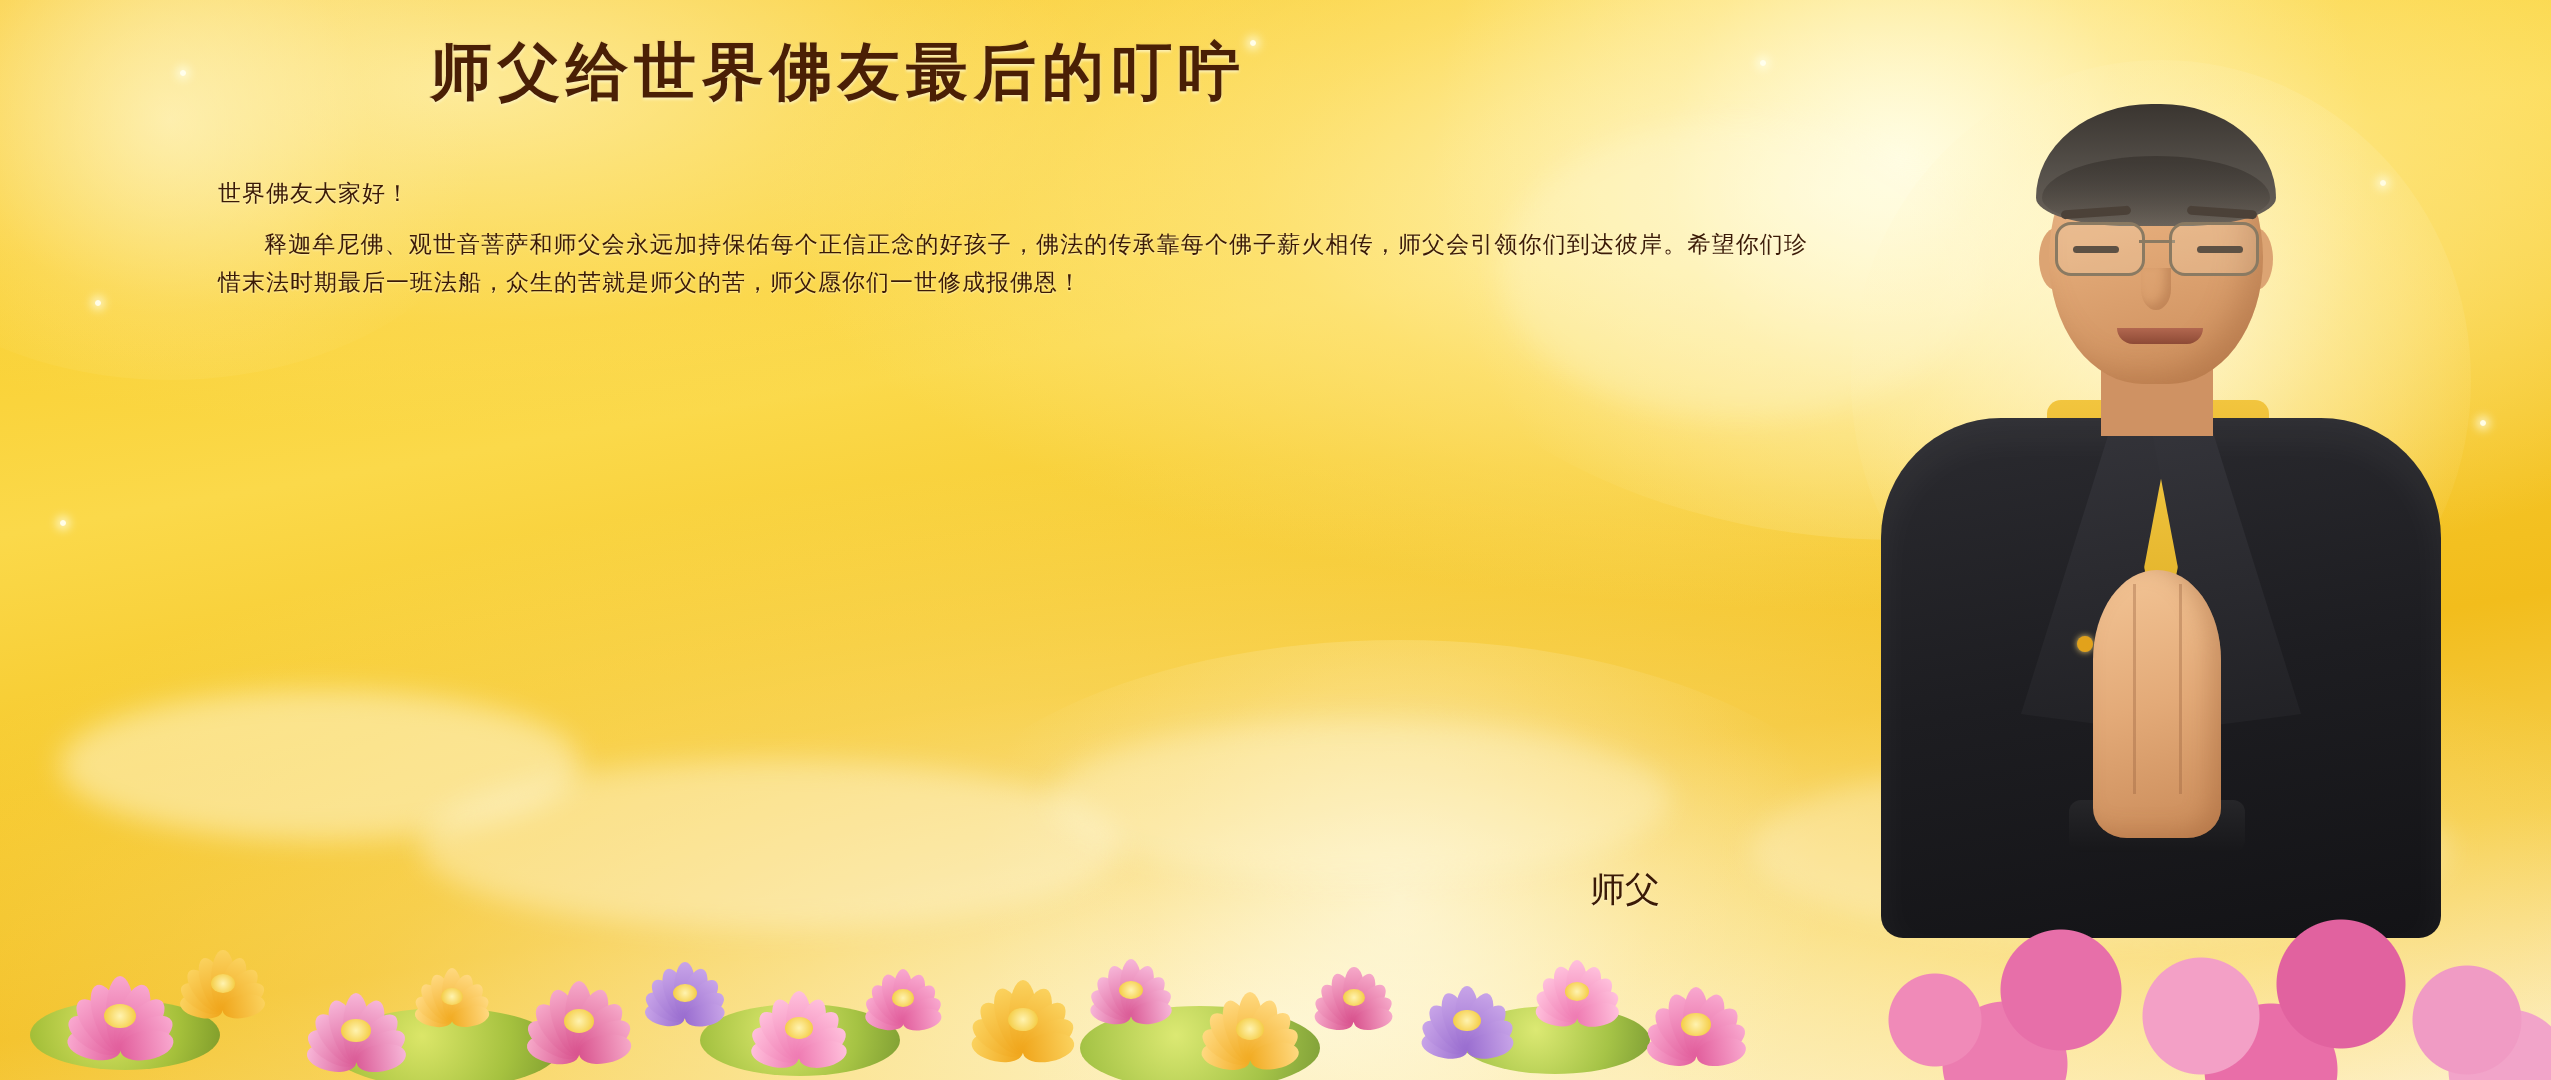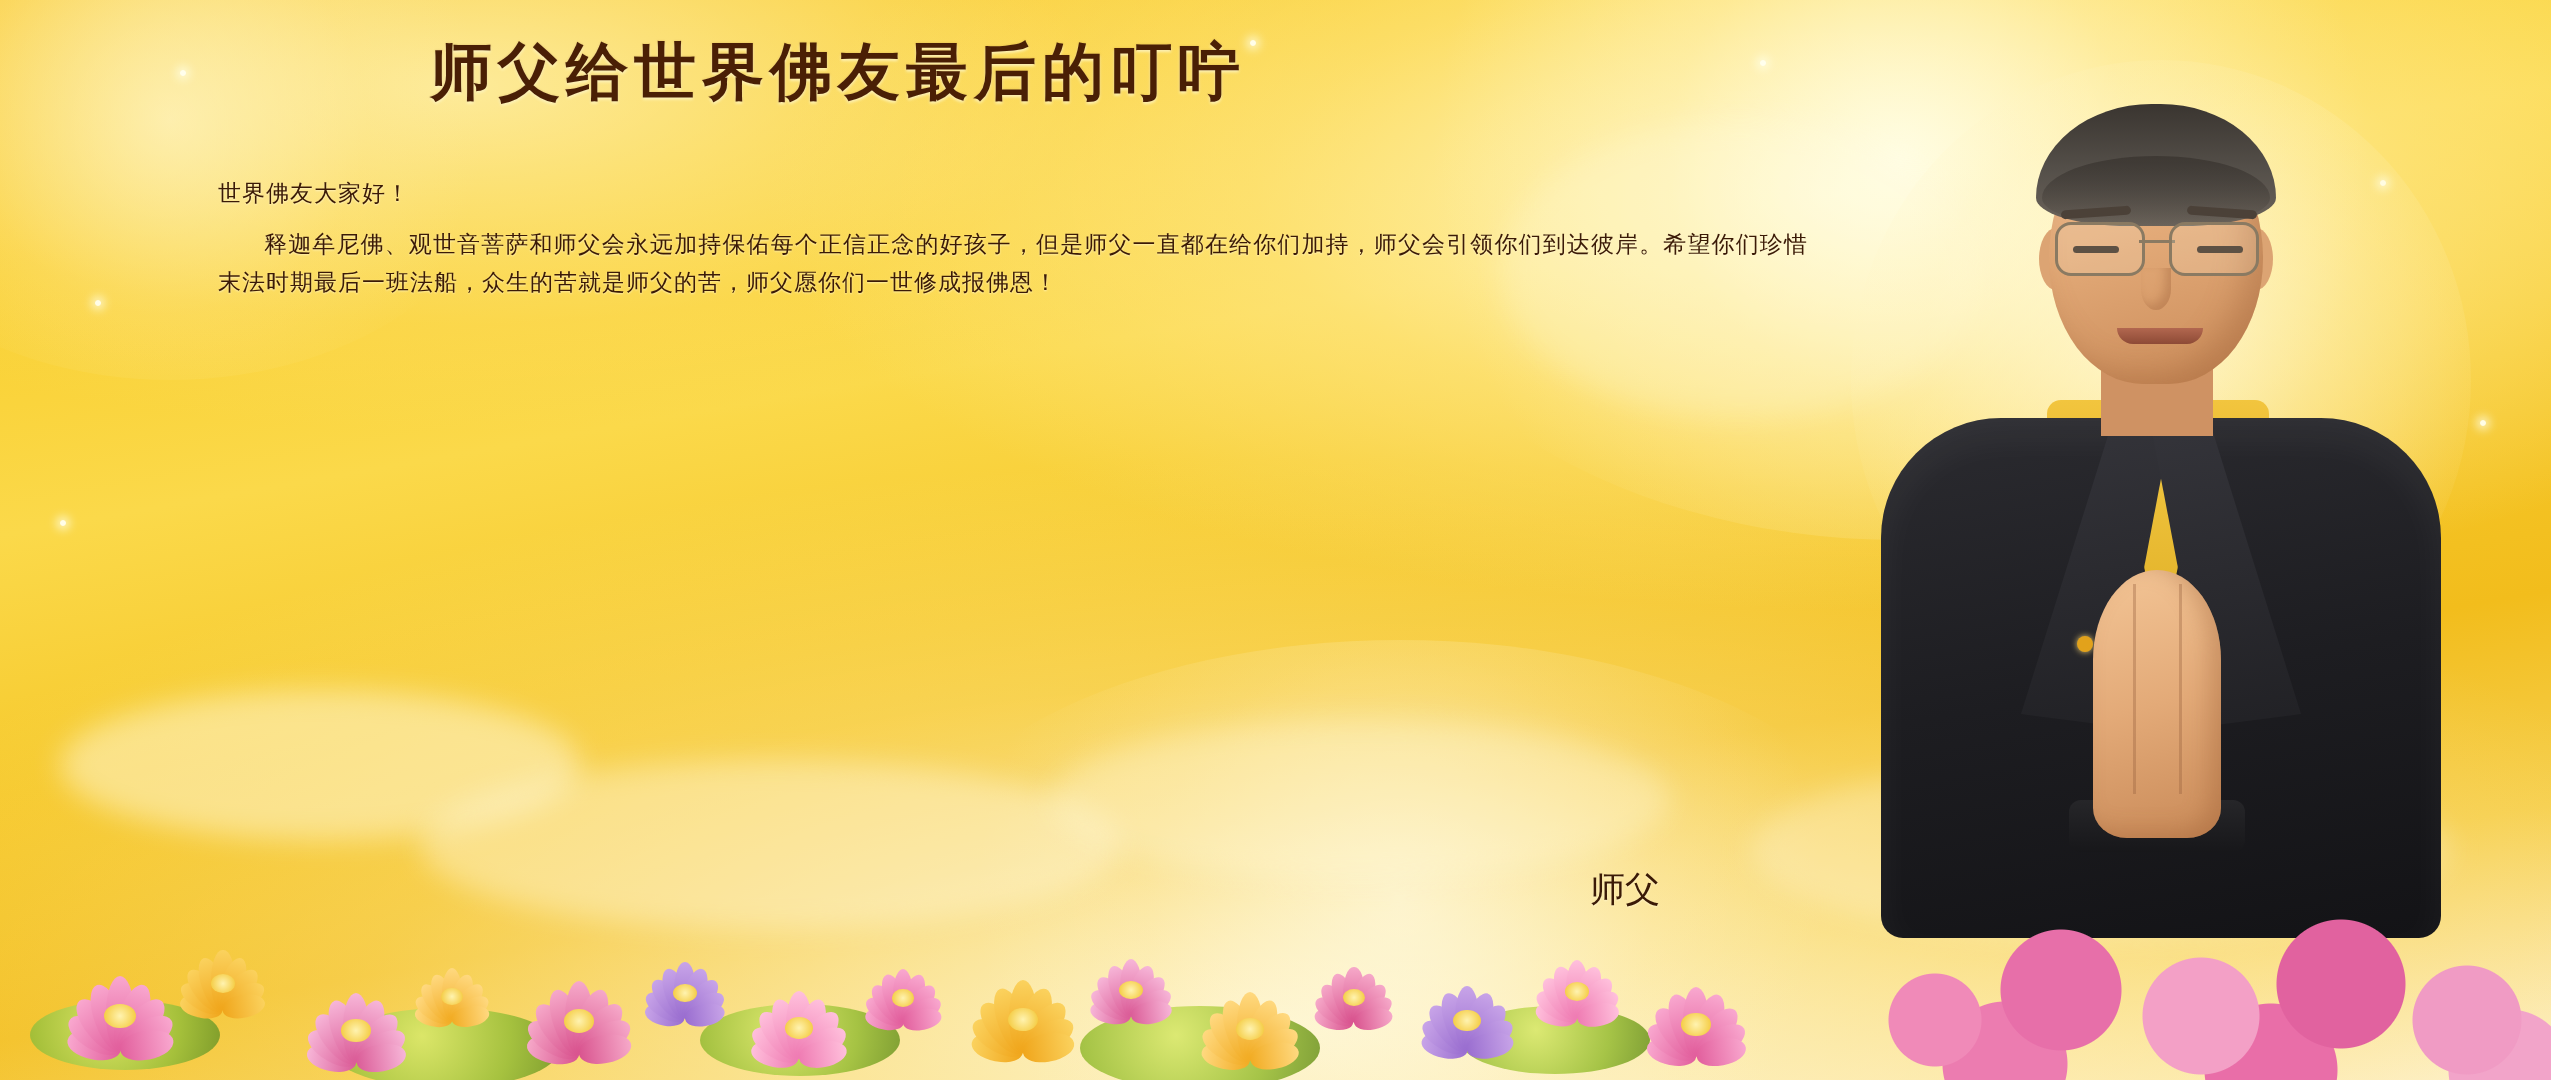--- a/index.html
+++ b/index.html
@@ -320,21 +320,21 @@
       <div class="lens r"></div>
     </div>
     <div class="nose"></div>
     <div class="mouth"></div>
   </div>
 
   <div class="title">师父给世界佛友最后的叮咛</div>
 
   <div class="body-text">
     <p class="greeting">世界佛友大家好！</p>
-    <p class="para">释迦牟尼佛、观世音菩萨和师父会永远加持保佑每个正信正念的好孩子，但是师父一直都在给你们加持，师父会引领你们到达彼岸。希望你们珍惜末法时期最后一班法船，众生的苦就是师父的苦，师父愿你们一世修成报佛恩！</p>
+    <p class="para">释迦牟尼佛、观世音菩萨和师父会永远加持保佑每个正信正念的好孩子，佛法的传承靠每个佛子薪火相传，师父会引领你们到达彼岸。希望你们珍惜末法时期最后一班法船，众生的苦就是师父的苦，师父愿你们一世修成报佛恩！</p>
   </div>
 
   <div class="sign-block">
     <div class="sign-name">师父</div>
   </div>
 
   <div class="flower-band">
     <div class="leafpad" style="left:30px;  bottom:10px;  width:190px; height:70px;"></div>
     <div class="leafpad" style="left:330px; bottom:-8px;  width:230px; height:80px;"></div>
     <div class="leafpad" style="left:700px; bottom:4px;   width:200px; height:72px;"></div>

